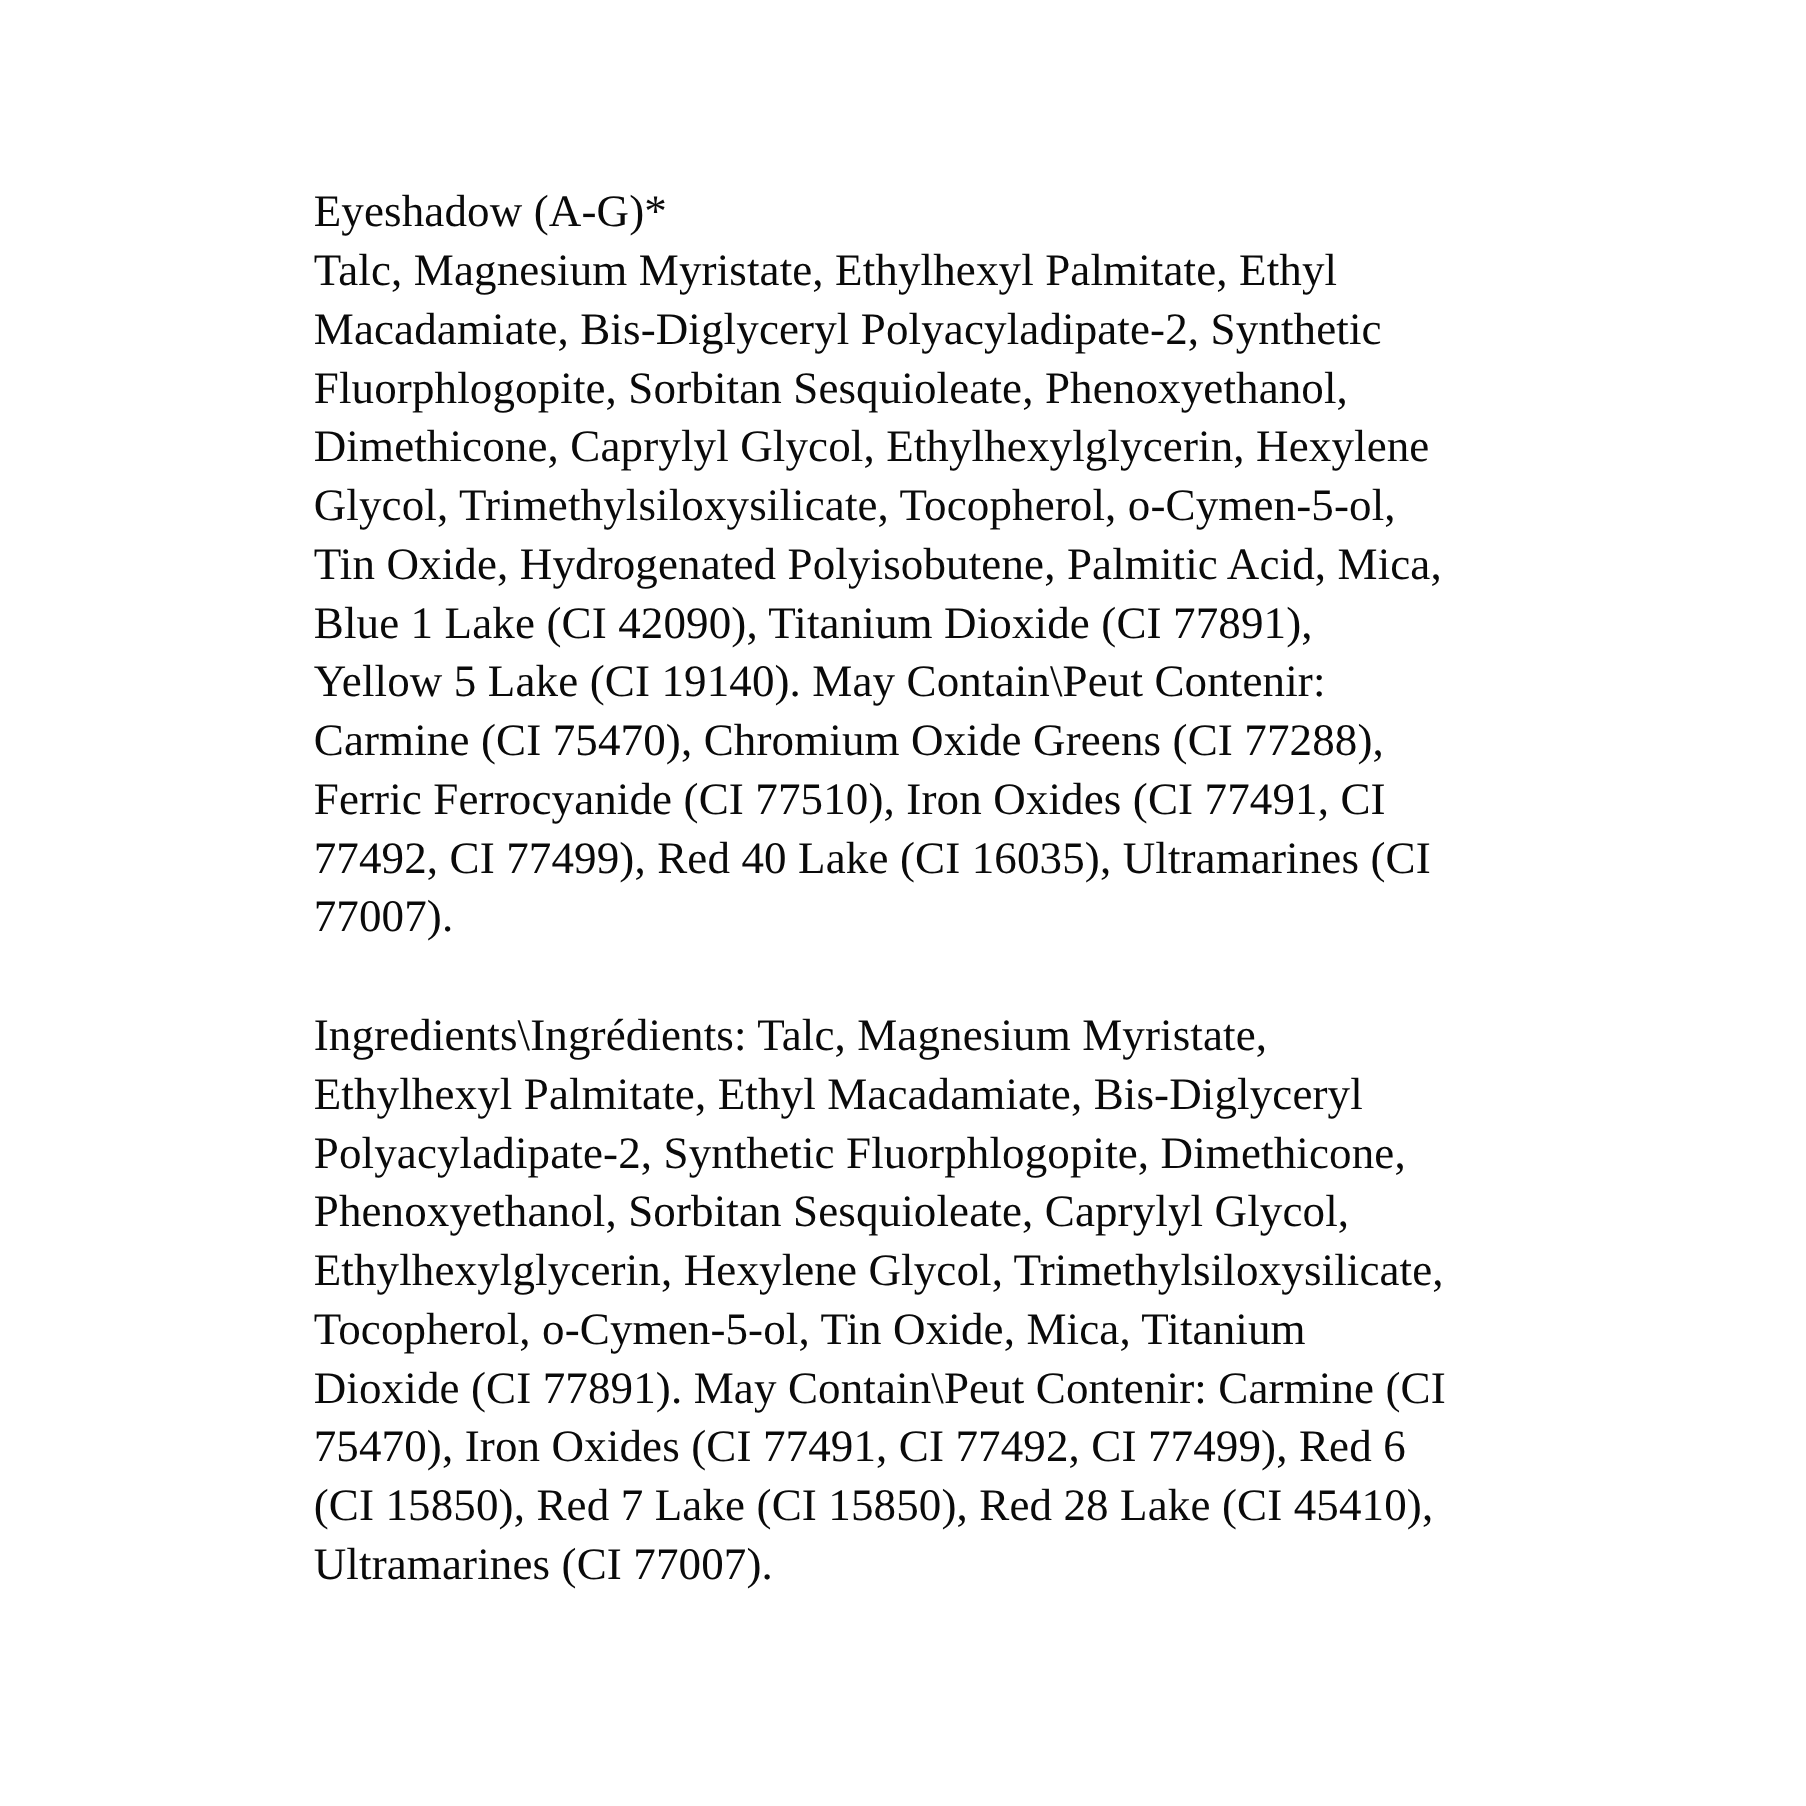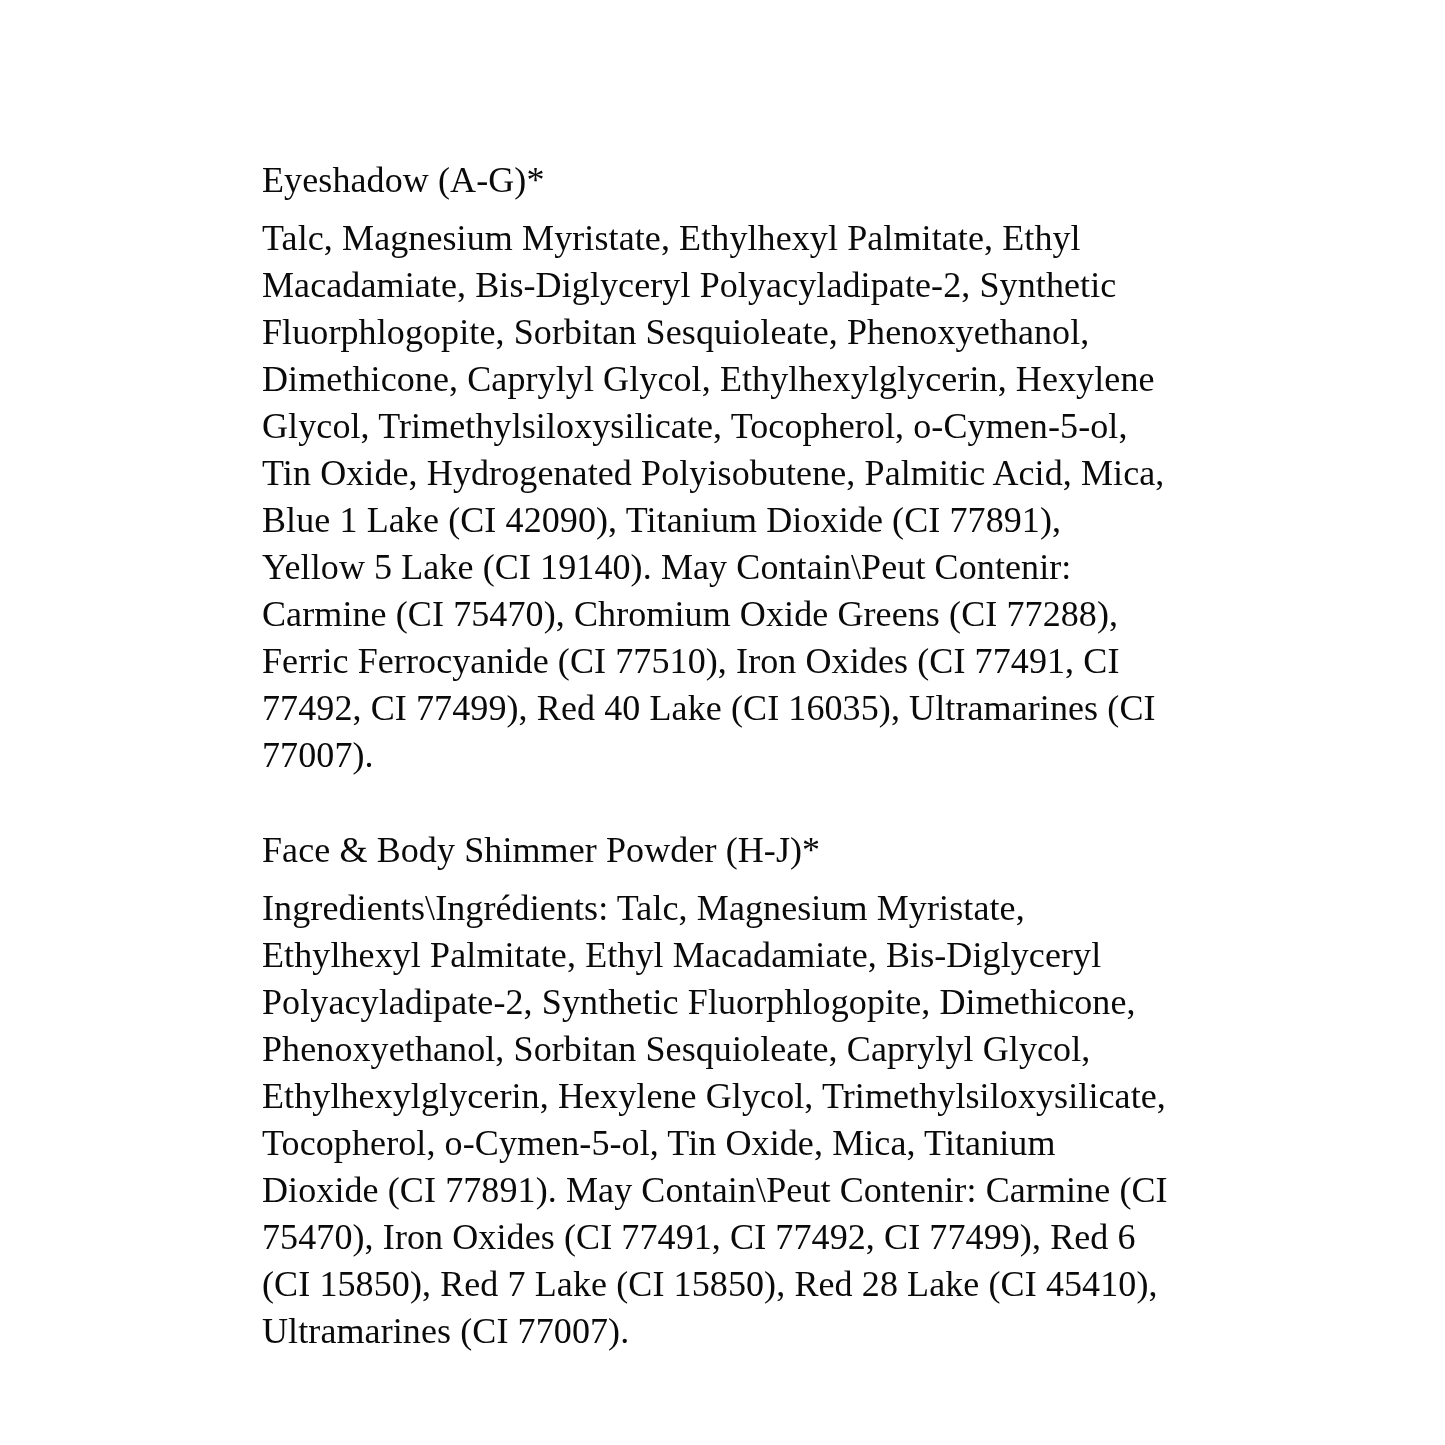--- a/index.html
+++ b/index.html
@@ -20,21 +20,21 @@
   }
   .section {
     margin: 0;
     padding: 0;
   }
   .section + .section {
     margin-top: 48px;
   }
   .section-title,
   .section-body {
-    margin: 11px;
+    margin: 0;
     font-size: 36px;
     font-weight: normal;
     line-height: 47px;
     letter-spacing: 0.1px;
     white-space: pre;
   }
 </style>
 </head>
 <body>
 
@@ -50,21 +50,20 @@
 Tin Oxide, Hydrogenated Polyisobutene, Palmitic Acid, Mica,
 Blue 1 Lake (CI 42090), Titanium Dioxide (CI 77891),
 Yellow 5 Lake (CI 19140). May Contain\Peut Contenir:
 Carmine (CI 75470), Chromium Oxide Greens (CI 77288),
 Ferric Ferrocyanide (CI 77510), Iron Oxides (CI 77491, CI
 77492, CI 77499), Red 40 Lake (CI 16035), Ultramarines (CI
 77007).</p>
   </div>
 
   <div class="section">
-    <h2 class="section-title">Face &amp; Body Shimmer Powder (H-J)*</h2>
     <p class="section-body">Ingredients\Ingrédients: Talc, Magnesium Myristate,
 Ethylhexyl Palmitate, Ethyl Macadamiate, Bis-Diglyceryl
 Polyacyladipate-2, Synthetic Fluorphlogopite, Dimethicone,
 Phenoxyethanol, Sorbitan Sesquioleate, Caprylyl Glycol,
 Ethylhexylglycerin, Hexylene Glycol, Trimethylsiloxysilicate,
 Tocopherol, o-Cymen-5-ol, Tin Oxide, Mica, Titanium
 Dioxide (CI 77891). May Contain\Peut Contenir: Carmine (CI
 75470), Iron Oxides (CI 77491, CI 77492, CI 77499), Red 6
 (CI 15850), Red 7 Lake (CI 15850), Red 28 Lake (CI 45410),
 Ultramarines (CI 77007).</p>

